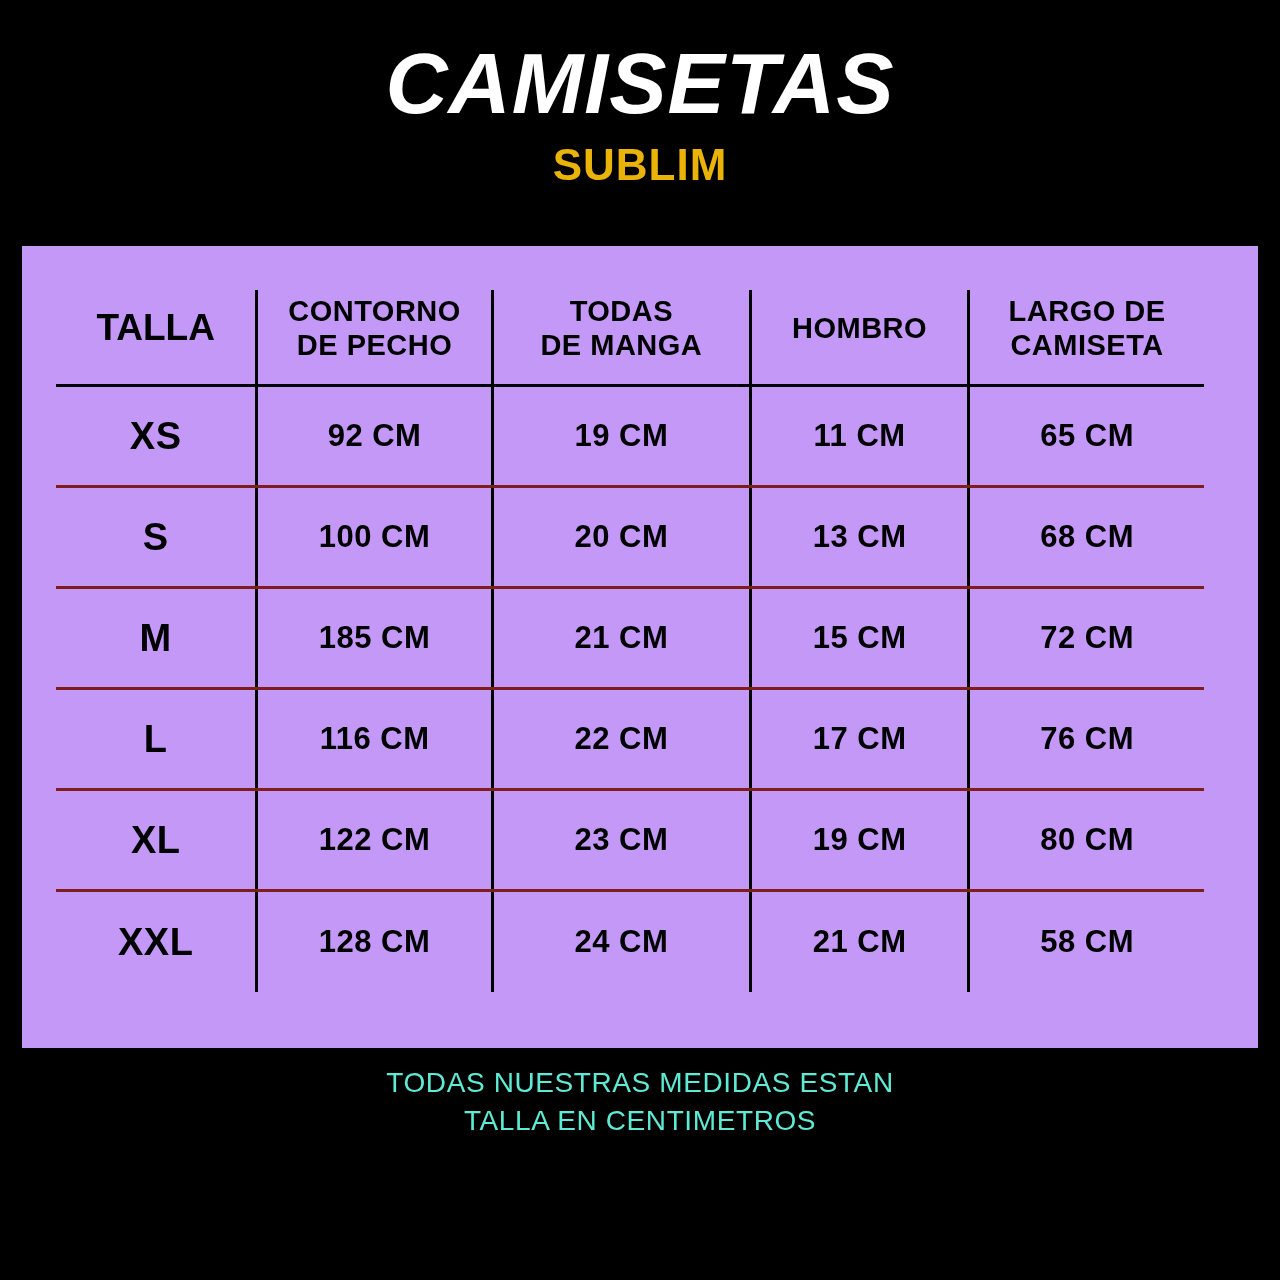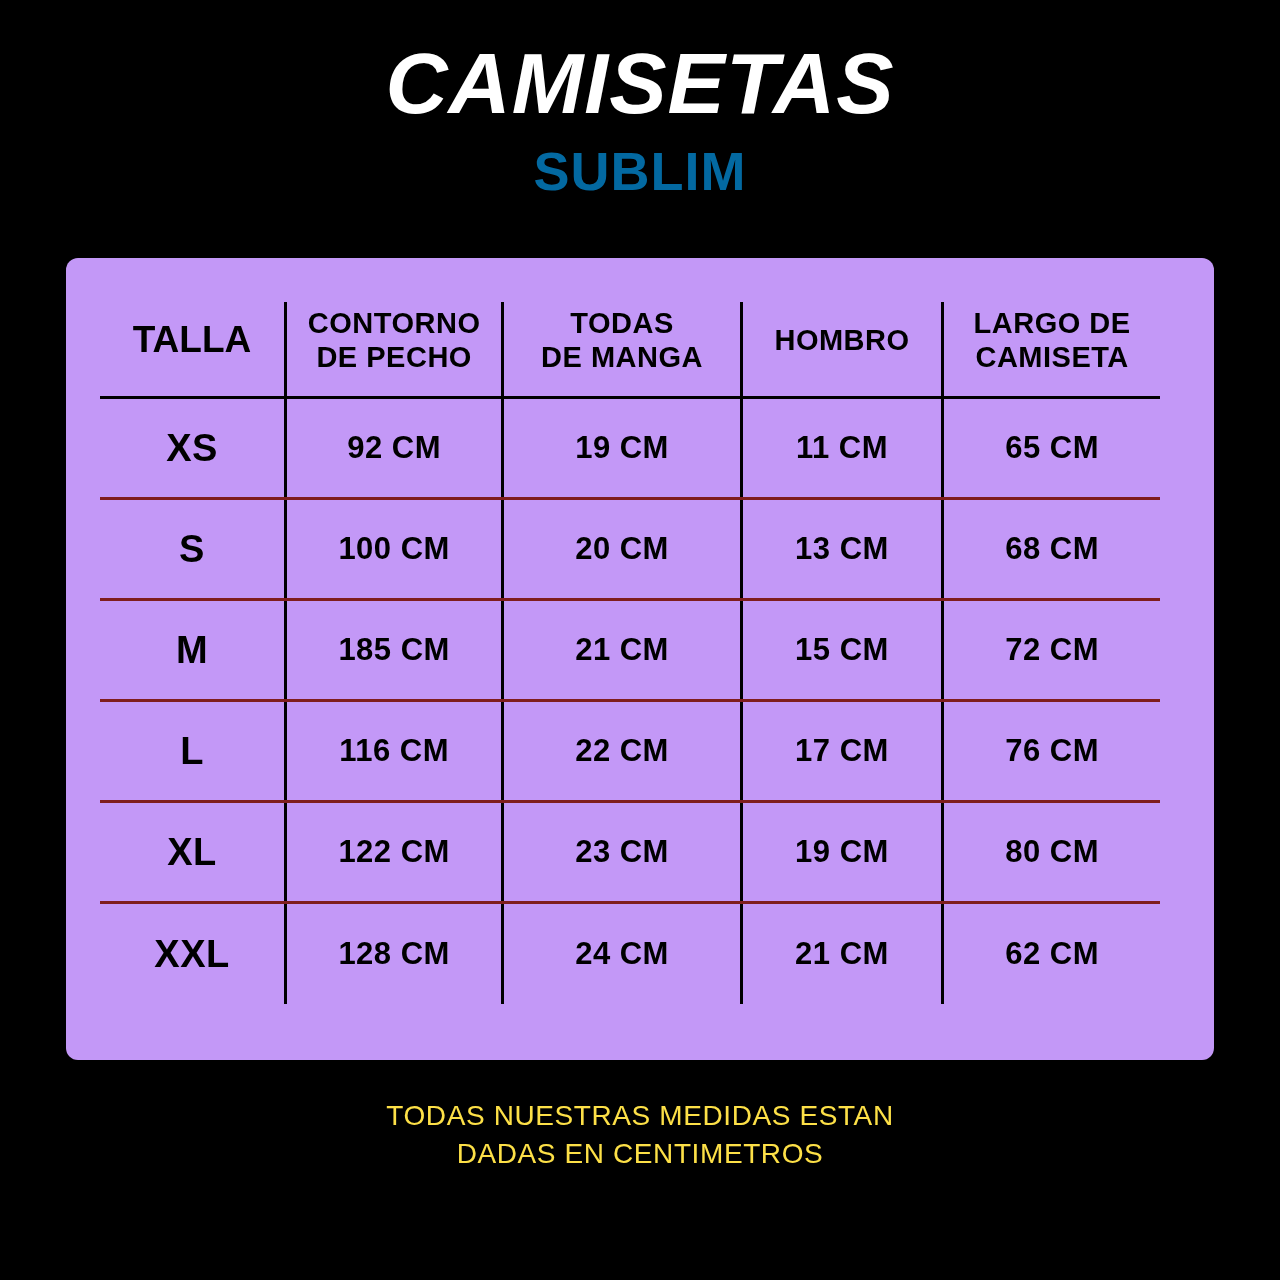--- a/index.html
+++ b/index.html
@@ -36,33 +36,32 @@
     font-size: 86px;
     font-weight: 700;
     font-style: italic;
     letter-spacing: 1px;
     line-height: 1.0;
     color: #ffffff;
   }
 
   .subtitle {
     margin-top: 14px;
-    font-size: 54px;
+    font-size: 44px;
     font-weight: 700;
     letter-spacing: 1px;
-    color: #0369a1;
+    color: #eab308;
   }
 
   
   .table-card {
     margin-top: 56px;
-    width: 1148px;
+    width: 1236px;
     background: #c398f7;
     padding: 44px 54px 56px 34px;
-    border-radius: 12px;
   }
 
   table.size-table {
     width: 100%;
     border-collapse: collapse;
     table-layout: fixed;
   }
 
   table.size-table col.c0 { width: 17.5%; }
   table.size-table col.c1 { width: 20.5%; }
@@ -112,27 +111,27 @@
     border-bottom: none;
   }
 
   table.size-table tbody td.size-label {
     font-size: 38px;
     letter-spacing: 0.5px;
   }
 
   
   .footer {
-    margin-top: 37px;
+    margin-top: 16px;
     text-align: center;
     font-size: 28px;
     font-weight: 400;
     line-height: 1.35;
     letter-spacing: 0.6px;
-    color: #fde047;
+    color: #5eead4;
   }
 </style>
 </head>
 <body>
 
 <div class="page">
 
   <div class="header">
     <div class="title">CAMISETAS</div>
     <div class="subtitle">SUBLIM</div>
@@ -203,24 +202,24 @@
           <td>122 CM</td>
           <td>23 CM</td>
           <td>19 CM</td>
           <td>80 CM</td>
         </tr>
         <tr>
           <td class="size-label">XXL</td>
           <td>128 CM</td>
           <td>24 CM</td>
           <td>21 CM</td>
-          <td>62 CM</td>
+          <td>58 CM</td>
         </tr>
       </tbody>
     </table>
   </div>
 
   <div class="footer">
     <div>TODAS NUESTRAS MEDIDAS ESTAN</div>
-    <div>DADAS EN CENTIMETROS</div>
+    <div>TALLA EN CENTIMETROS</div>
   </div>
 
 </div>
 
 </body></html>

